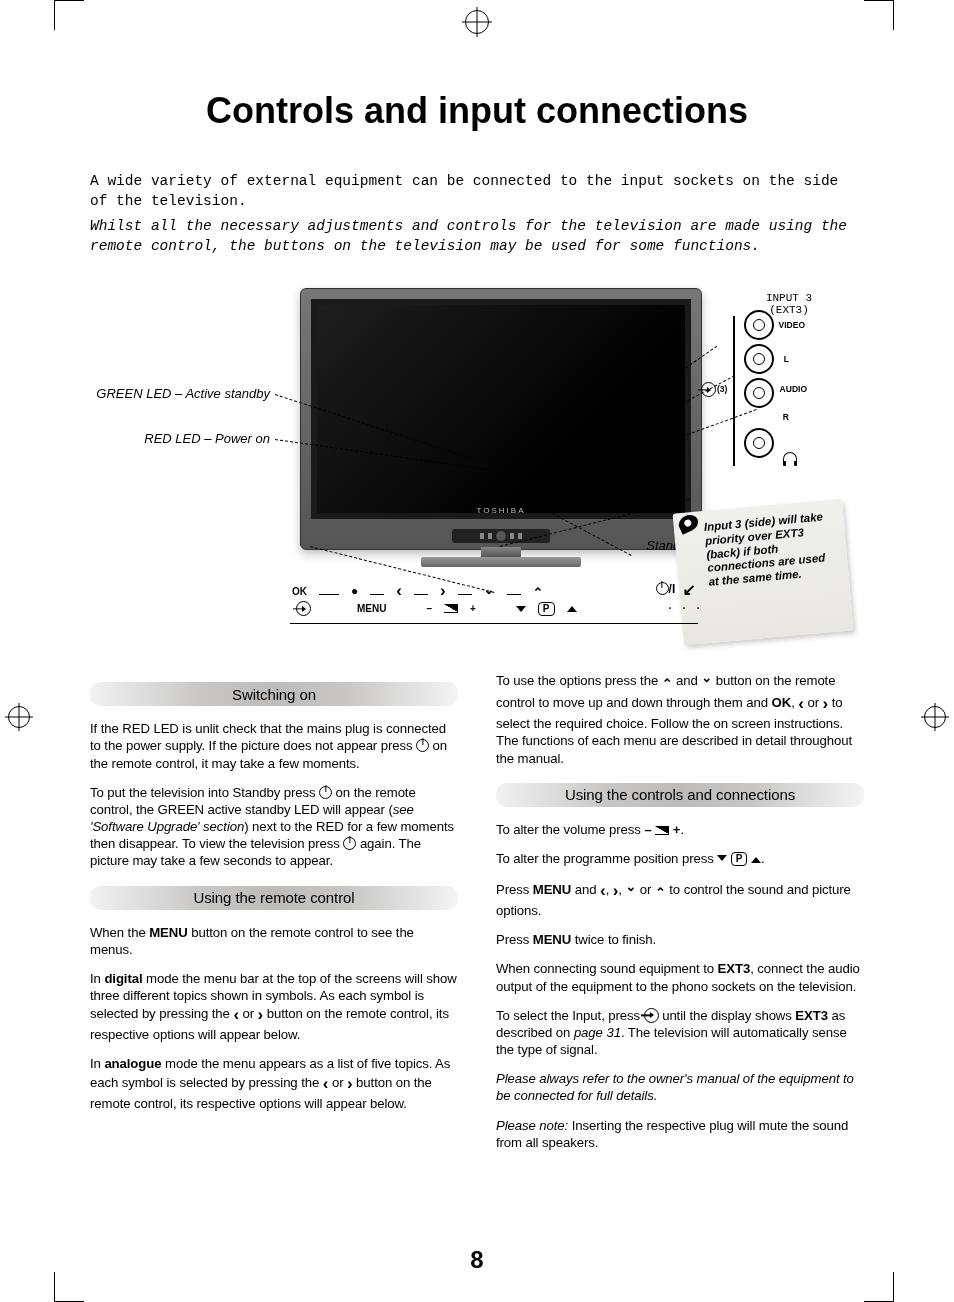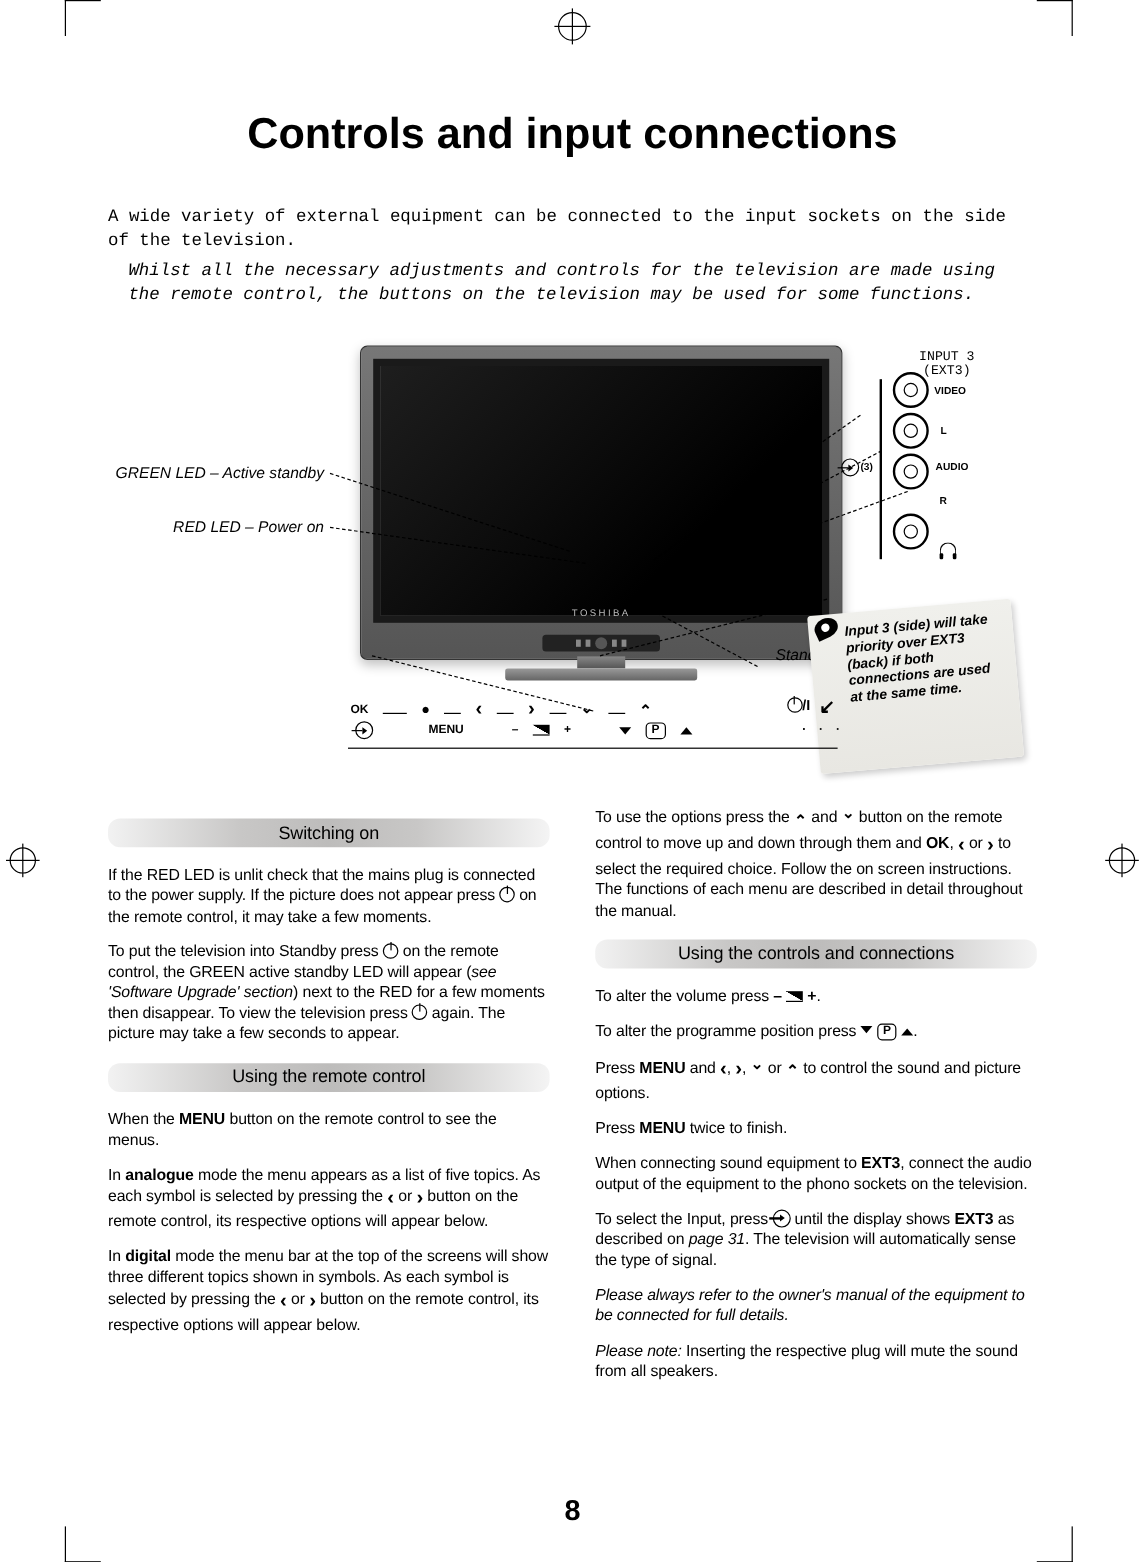--- a/index.html
+++ b/index.html
@@ -58,21 +58,21 @@
     font-weight: 600;
     margin: 50px 0 40px 0;
     font-family: "Century Gothic", "Arial Rounded MT Bold", Arial, sans-serif;
   }
   .intro {
     font-size: 14.5px;
     line-height: 1.35;
     margin-bottom: 6px;
     font-family: Liberation Mono, monospace;
   }
-  .intro.italic { font-style: italic; margin-left: 17px; }
+  .intro.italic { font-style: italic; }
 
   
   .diagram {
     position: relative;
     width: 100%;
     height: 390px;
     margin-top: 20px;
   }
   .tv-body {
     position: absolute;
@@ -390,24 +390,24 @@
       </p>
       <p>
         <span>To put the television into Standby press </span><span class="power-icon"></span><span> on the remote control, the GREEN active standby LED will appear (</span><span class="italic">see 'Software Upgrade' section</span><span>) next to the RED for a few moments then disappear. To view the television press </span><span class="power-icon"></span><span> again. The picture may take a few seconds to appear.</span>
       </p>
 
       <div class="section-head">Using the remote control</div>
       <p>
         <span>When the </span><b>MENU</b><span> button on the remote control to see the menus.</span>
       </p>
       <p>
+        <span>In </span><b>digital</b><span> mode the menu bar at the top of the screens will show three different topics shown in symbols. As each symbol is selected by pressing the </span><span class="chev-left"></span><span> or </span><span class="chev-right"></span><span> button on the remote control, its respective options will appear below.</span>
+      </p>
+      <p>
         <span>In </span><b>analogue</b><span> mode the menu appears as a list of five topics. As each symbol is selected by pressing the </span><span class="chev-left"></span><span> or </span><span class="chev-right"></span><span> button on the remote control, its respective options will appear below.</span>
-      </p>
-      <p>
-        <span>In </span><b>digital</b><span> mode the menu bar at the top of the screens will show three different topics shown in symbols. As each symbol is selected by pressing the </span><span class="chev-left"></span><span> or </span><span class="chev-right"></span><span> button on the remote control, its respective options will appear below.</span>
       </p>
     </div>
 
     <div class="col">
       <p style="margin-top:4px;">
         <span>To use the options press the </span><span class="chev-up"></span><span> and </span><span class="chev-down"></span><span> button on the remote control to move up and down through them and </span><b>OK</b><span>, </span><span class="chev-left"></span><span> or </span><span class="chev-right"></span><span> to select the required choice. Follow the on screen instructions. The functions of each menu are described in detail throughout the manual.</span>
       </p>
 
       <div class="section-head">Using the controls and connections</div>
 

